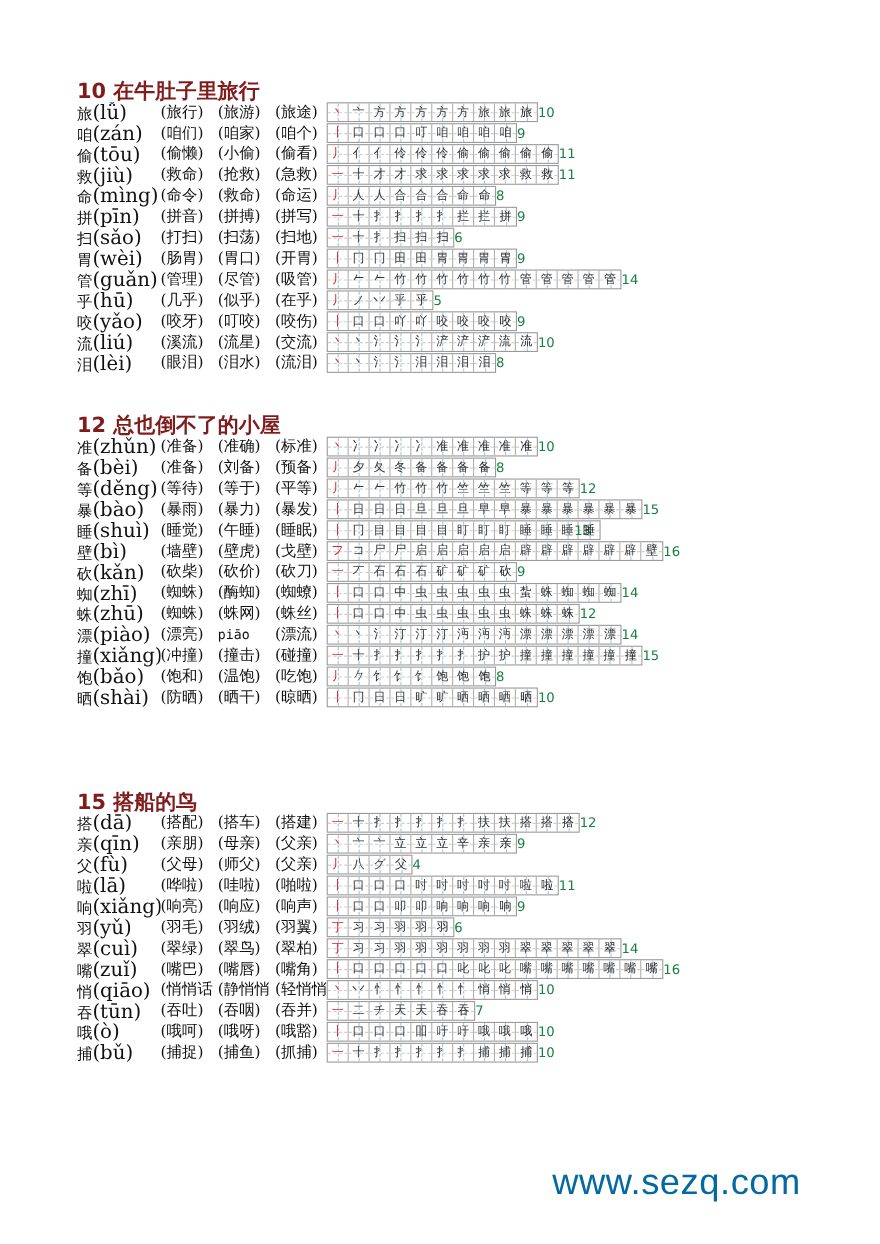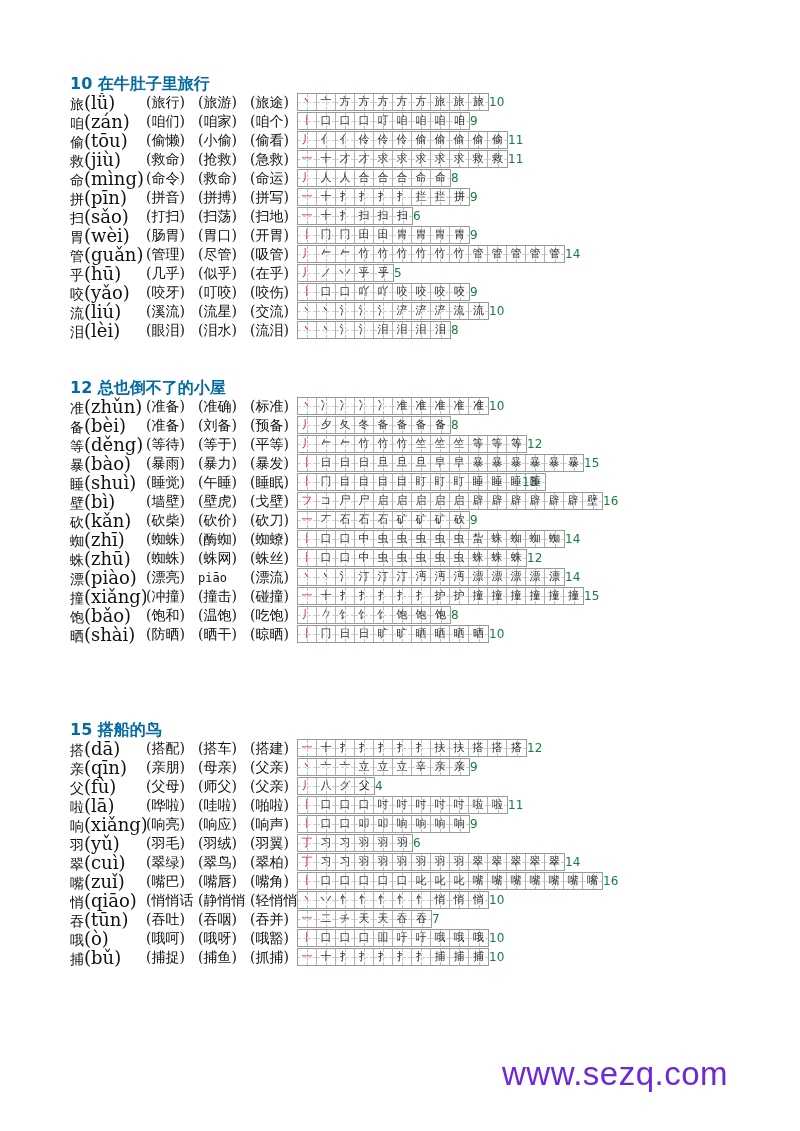--- a/index.html
+++ b/index.html
@@ -1,41 +1,41 @@
 <!DOCTYPE html>
 <html><head>
 <meta charset="utf-8">
 <style>
   html, body { margin: 0; padding: 0; background: #ffffff; }
   body { width: 800px; height: 1131px; position: relative; overflow: hidden;
          font-family: "DejaVu Serif", "Liberation Serif", serif; color: #111; }
   .section { position: absolute; left: 70px; }
-  .section-title { color: #0369a1; font-family: "DejaVu Sans", "Liberation Sans", sans-serif;
-                   font-size: 16px; font-weight: bold; height: 19px; line-height: 19px; white-space: nowrap; }
+  .section-title { color: #7f1d1d; font-family: "DejaVu Sans", "Liberation Sans", sans-serif;
+                   font-size: 19px; font-weight: bold; height: 19px; line-height: 19px; white-space: nowrap; }
   .row { position: relative; height: 19px; line-height: 19px; white-space: nowrap; font-size: 14px; }
   .head { position: absolute; left: 0; top: 0; width: 76px; overflow: hidden; }
   .head .pin { font-size: 18px; }
   .words { position: absolute; left: 76px; top: 0; font-size: 14px; letter-spacing: 0; }
   .word { display: inline-block; width: 52px; }
   .word.plain { font-family: "DejaVu Sans Mono", monospace; font-size: 12px; }
   .grid { position: absolute; left: 227px; top: 0; height: 18px; display: flex;
           border: 1px solid #9a9a9a; box-sizing: border-box; }
   .cell { width: 19px; height: 16px; position: relative; border-right: 1px solid #b0b0b0; box-sizing: border-box;
           font-size: 11px; line-height: 16px; text-align: center; color: #333;
           font-family: "DejaVu Sans", sans-serif; }
   .cell:last-child { border-right: none; }
   .cell::before { content: ""; position: absolute; left: 50%; top: 0; bottom: 0; border-left: 1px dashed #a9c4e0; }
   .cell::after { content: ""; position: absolute; top: 50%; left: 0; right: 0; border-top: 1px dashed #cfcfcf; }
   .cell span { position: relative; z-index: 1; }
   .cell.first span { color: #e02020; }
   .cell.final span { color: #222; }
   .count { position: absolute; top: 0; font-family: "DejaVu Sans", "Liberation Sans", sans-serif;
            font-size: 12px; color: #15803d; line-height: 18px; }
   .watermark { position: absolute; left: 502px; top: 1055px; font-family: "Liberation Sans", "DejaVu Sans", sans-serif;
-               font-size: 33px; color: #6d28d9; letter-spacing: 0.5px; }
+               font-size: 33px; color: #0369a1; letter-spacing: 0.5px; }
 </style>
 </head>
 <body>
 
 <div id="page">
     <div class="section" style="top: 74px;">
       <div class="section-title">10 在牛肚子里旅行</div>
       <div class="row">
         <div class="head"><span>旅</span><span class="pin">(lǚ)</span></div>
         <div class="words"><span class="word">(旅行)</span><span class="word">(旅游)</span><span class="word">(旅途)</span></div>

